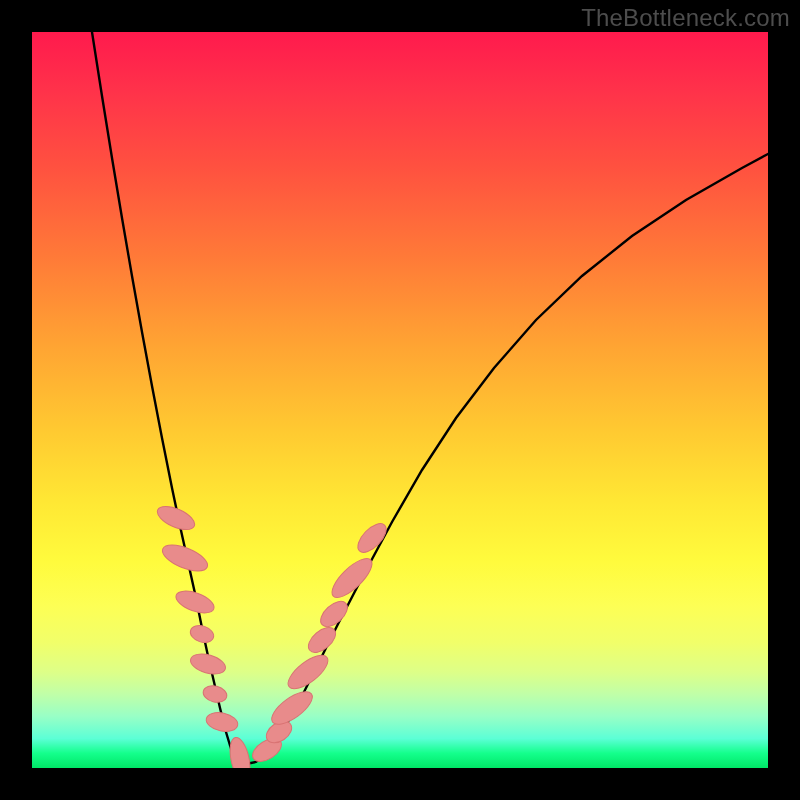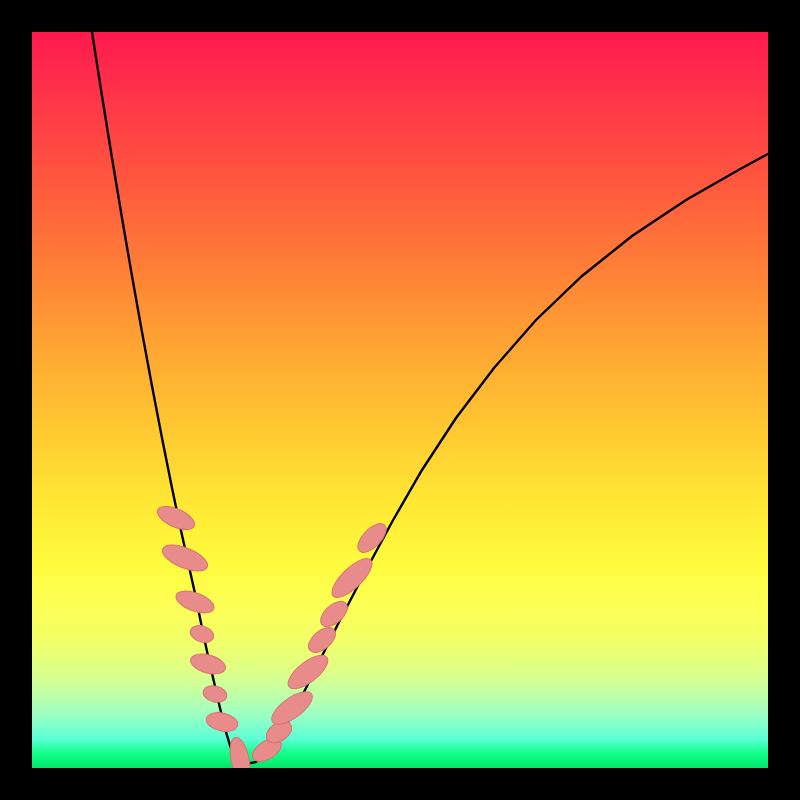--- a/index.html
+++ b/index.html
@@ -93,13 +93,14 @@
           <ellipse cx="247" cy="700" rx="9" ry="14" fill="#e88b8b" stroke="#d97373" stroke-width="1" transform="rotate(56 247 700)"></ellipse>
           <ellipse cx="260" cy="676" rx="10" ry="24" fill="#e88b8b" stroke="#d97373" stroke-width="1" transform="rotate(54 260 676)"></ellipse>
           <ellipse cx="276" cy="640" rx="10" ry="24" fill="#e88b8b" stroke="#d97373" stroke-width="1" transform="rotate(52 276 640)"></ellipse>
           <ellipse cx="290" cy="608" rx="9" ry="16" fill="#e88b8b" stroke="#d97373" stroke-width="1" transform="rotate(50 290 608)"></ellipse>
           <ellipse cx="302" cy="582" rx="9" ry="16" fill="#e88b8b" stroke="#d97373" stroke-width="1" transform="rotate(48 302 582)"></ellipse>
           <ellipse cx="320" cy="546" rx="10" ry="26" fill="#e88b8b" stroke="#d97373" stroke-width="1" transform="rotate(46 320 546)"></ellipse>
           <ellipse cx="340" cy="506" rx="9" ry="18" fill="#e88b8b" stroke="#d97373" stroke-width="1" transform="rotate(44 340 506)"></ellipse>
         </g>
     </svg>
   </div>
+  <div class="watermark">TheBottleneck.com</div>
 </div>
 
 </body></html>

